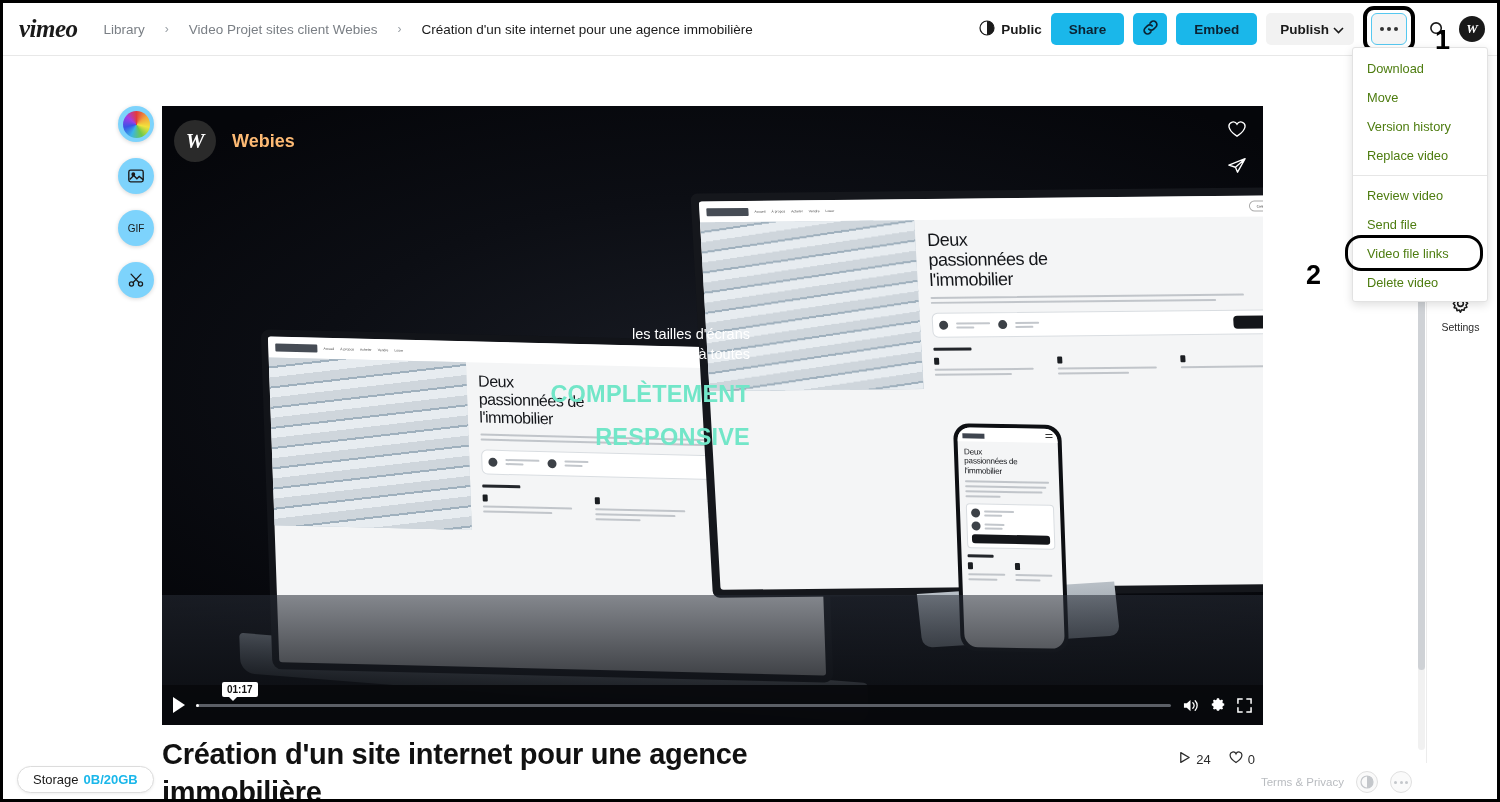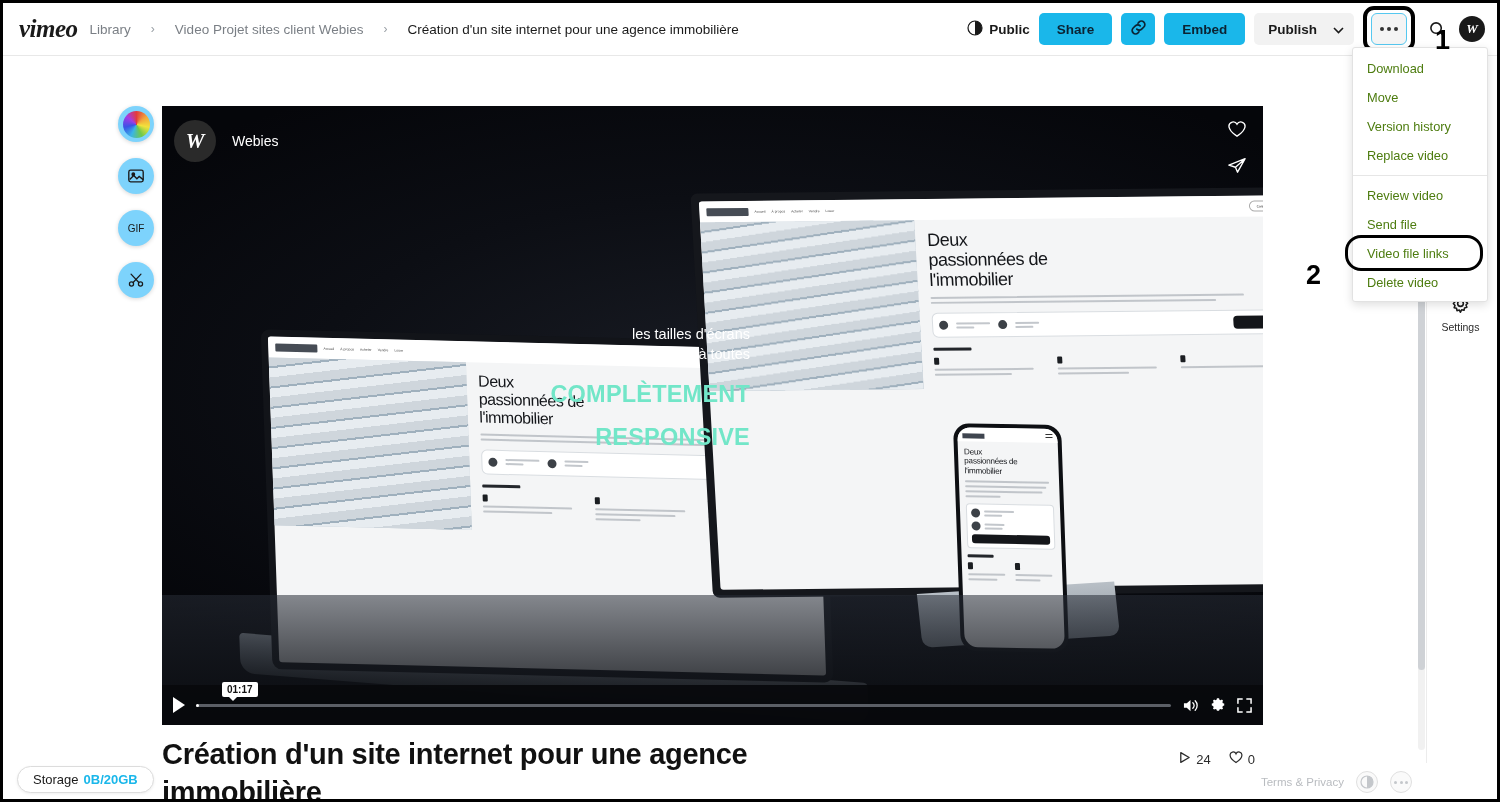--- a/index.html
+++ b/index.html
@@ -16,42 +16,42 @@
   
   #header {
     position: absolute; top: 0; left: 0; width: 1494px; height: 53px;
     background: #fff; border-bottom: 1px solid #e8e8e8;
     display: flex; align-items: center; padding: 0 12px 0 10px;
     z-index: 40;
   }
   .vimeo-logo {
     font-family: "Liberation Serif", serif;
     font-style: italic; font-weight: bold; font-size: 25px;
-    color: #1a1a1a; letter-spacing: -0.5px; margin-right: 12px;
+    color: #1a1a1a; letter-spacing: -0.5px; margin-right: 26px;
     padding-left: 6px;
   }
   .crumbs { display: flex; align-items: center; gap: 20px; font-size: 13.5px; }
   .crumb { color: #7a7f85; white-space: nowrap; }
   .crumb.active { color: #1a1a1a; }
   .crumb-sep { color: #9aa0a6; font-size: 12px; }
 
   .header-right { margin-left: auto; display: flex; align-items: center; gap: 9px; }
   .visibility { display: flex; align-items: center; gap: 6px; font-size: 13.5px;
     color: #1a1a1a; font-weight: 600; }
   .btn-blue {
     background: #1ab7ea; color: #0b2333; border: none; border-radius: 5px;
     font-size: 13.5px; font-weight: 700; height: 32px; padding: 0 18px;
     cursor: pointer; display: flex; align-items: center; justify-content: center;
     font-family: "Liberation Sans", sans-serif;
   }
   .btn-blue.icon-only { padding: 0; width: 34px; }
   .btn-publish {
     background: #f2f2f2; color: #1a1a1a; border: none; border-radius: 5px;
     font-size: 13.5px; font-weight: 700; height: 32px; padding: 0 10px 0 14px;
-    display: flex; align-items: center; gap: 16px; cursor: pointer;
+    display: flex; align-items: center; gap: 4px; cursor: pointer;
     font-family: "Liberation Sans", sans-serif;
   }
   .more-wrap { position: relative; width: 52px; height: 46px; }
   .highlight-box {
     position: absolute; inset: 0; border: 4px solid #000; border-radius: 11px;
     background: #fff;
   }
   .more-btn {
     position: absolute; left: 8px; top: 7px; width: 36px; height: 32px;
     border: 1.5px solid #55c8f0; border-radius: 6px; background: #f4f4f4;
@@ -116,21 +116,21 @@
   }
   .vid-header {
     position: absolute; top: 14px; left: 12px; display: flex; align-items: center; gap: 16px;
   }
   .vid-avatar {
     width: 42px; height: 42px; border-radius: 50%; background: #2a2a2a;
     display: flex; align-items: center; justify-content: center;
     color: #fff; font-size: 21px; font-weight: bold;
     font-family: "Liberation Serif", serif; font-style: italic;
   }
-  .vid-owner { color: #ffffff; font-size: 14px; font-weight: 400; }
+  .vid-owner { color: #fdba74; font-size: 18px; font-weight: 700; }
   .vid-actions { position: absolute; top: 14px; right: 16px;
     display: flex; flex-direction: column; gap: 14px; align-items: center; }
   .vid-action { cursor: pointer; }
 
   .scene { position: absolute; inset: 0;
     background:
       radial-gradient(ellipse 70% 55% at 52% 45%, #191c24 0%, #0c0e14 55%, #05060a 100%); }
 
   .copy-block { position: absolute; left: 298px; top: 218px; width: 290px; text-align: right; }
   .copy-sub { color: #ffffff; font-size: 14.5px; line-height: 20px; font-weight: 500; }

